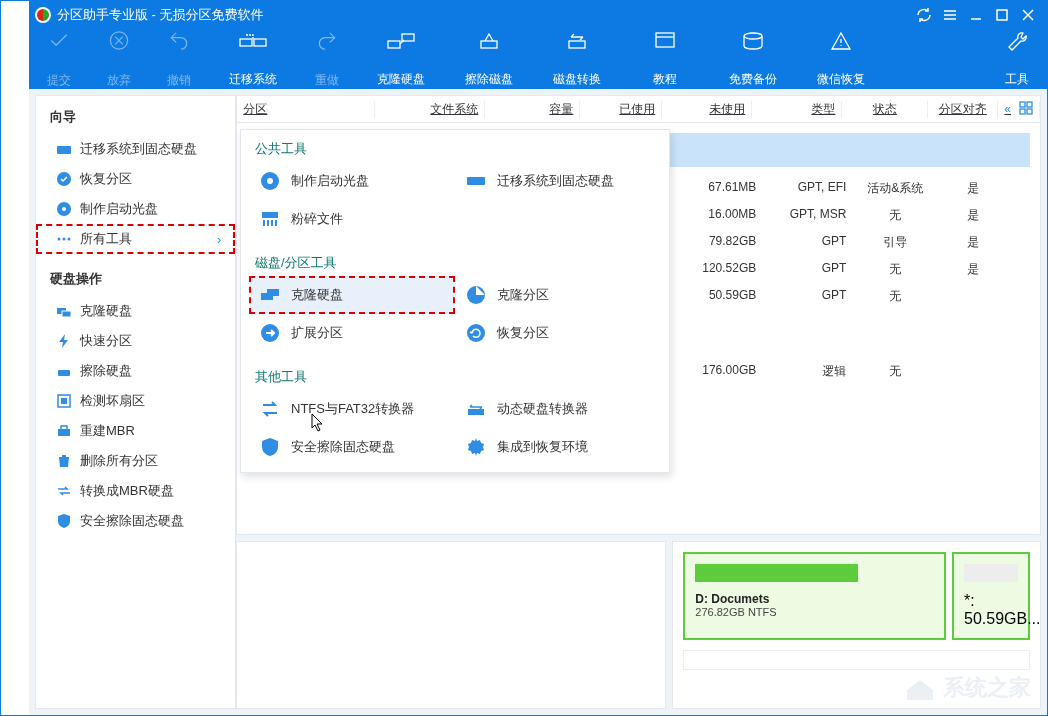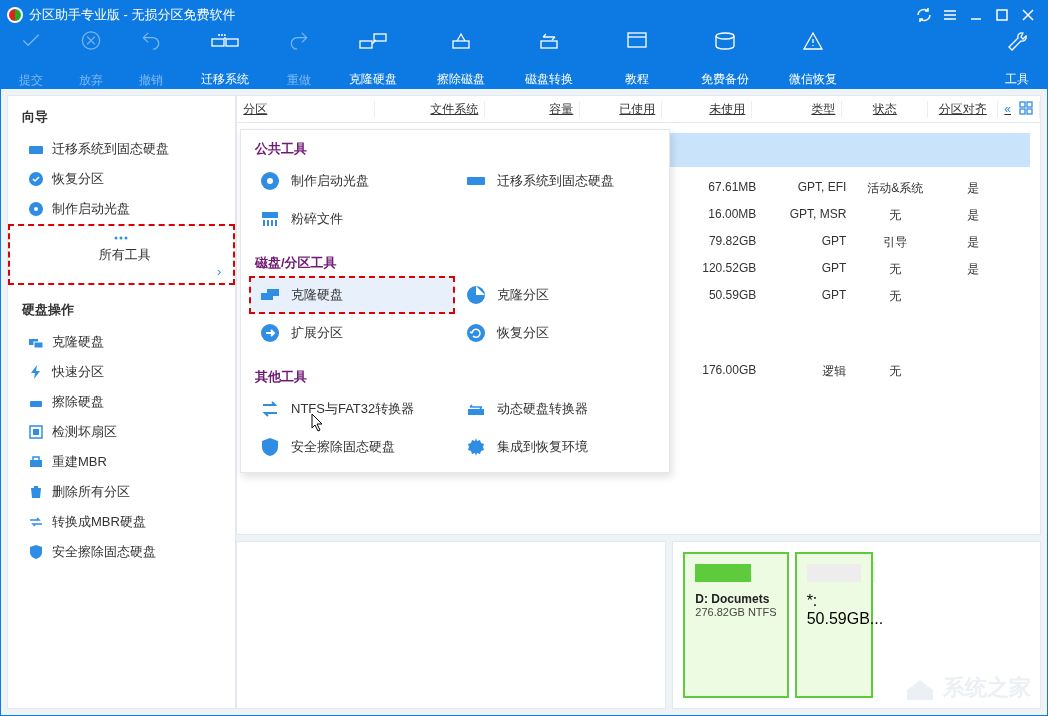--- a/index.html
+++ b/index.html
@@ -1,38 +1,38 @@
 <!DOCTYPE html>
 <html><head>
 <meta charset="utf-8">
 <style>
 * { margin: 0; padding: 0; box-sizing: border-box; font-family: "Microsoft YaHei", sans-serif; }
 body { width: 1048px; height: 716px; background: #fff; overflow: hidden; }
-.window { width: 1048px; height: 716px; border: 1px solid #0d7ae3; background: #fff; position: relative; }
+.window { width: 1048px; height: 716px; border: 1px solid #0d7ae3; background: #fff; position: relative; padding-left: 28px; }
 .titlebar { height: 28px; background: #0d7ae3; color: #fff; display: flex; align-items: center; padding: 0 6px; font-size: 13px; }
 .titlebar .logo { width: 16px; height: 16px; background: #fff; border-radius: 50%; margin-right: 6px; position: relative; }
 .titlebar .logo::before { content: ""; position: absolute; left: 2px; top: 2px; width: 6px; height: 12px; background: #d22; border-radius: 6px 0 0 6px; }
 .titlebar .logo::after { content: ""; position: absolute; right: 2px; top: 2px; width: 6px; height: 12px; background: #2a2; border-radius: 0 6px 6px 0; }
 .titlebar .spacer { flex: 1; }
 .titlebar .tbbtn { width: 26px; height: 28px; display: flex; align-items: center; justify-content: center; cursor: pointer; }
 .titlebar svg { stroke: #fff; fill: none; stroke-width: 1.5; }
 .toolbar { height: 60px; background: #0d7ae3; display: flex; align-items: stretch; color: #fff; font-size: 12px; }
 .tbtn { width: 60px; display: flex; flex-direction: column; align-items: center; justify-content: center; cursor: pointer; }
 .tbtn.wide { width: 88px; }
 .tbtn.gap { margin-left: auto; }
 .tbtn svg { stroke: #fff; fill: none; stroke-width: 1.3; }
 .tbtn.disabled { opacity: 0.45; cursor: default; }
 .tbtn span { margin-top: 20px; }
 .body { display: flex; height: calc(716px - 88px - 2px); background: #eef3f7; }
 .sidebar { width: 239px; background: #fff; border-right: 1px solid #e3e8ee; padding: 4px 0; overflow: hidden; margin: 6px 0 6px 6px; border: 1px solid #e3e8ee; }
 .side-head { padding: 8px 14px; color: #333; font-weight: bold; font-size: 13px; }
 .side-item { display: flex; align-items: center; padding: 6px 14px 6px 20px; font-size: 13px; color: #333; cursor: pointer; }
 .side-item .sicon { width: 16px; height: 16px; margin-right: 8px; flex-shrink: 0; display: flex; align-items: center; justify-content: center; }
 .side-item .sicon svg { stroke: #2f8de4; fill: #2f8de4; stroke-width: 0; }
-.side-item.red-box { outline: 2px dashed #d00; outline-offset: -2px; flex-direction: column; }
+.side-item.red-box { outline: 2px dashed #d00; outline-offset: -2px; }
 .side-item .chev { margin-left: auto; color: #2f8de4; font-size: 13px; }
 .main { flex: 1; display: flex; flex-direction: column; margin: 6px 6px 6px 0; }
 .cols { display: flex; background: #fff; border: 1px solid #e3e8ee; height: 28px; font-size: 12px; color: #333; align-items: center; text-decoration: underline; }
 .cols > div { border-right: 1px solid #eee; padding: 0 6px; text-align: right; }
 .cols > div:first-child { text-align: left; }
 .c-part { width: 138px; text-align: left !important; }
 .c-fs { width: 110px; }
 .c-cap { width: 95px; }
 .c-used { width: 82px; }
 .c-free { width: 90px; }
@@ -41,28 +41,28 @@
 .c-align { width: 70px; text-align: center !important; }
 .c-extra { flex: 1; display: flex; justify-content: flex-end; align-items: center; gap: 8px; padding-right: 8px; }
 .listwrap { flex: 1; background: #fff; border: 1px solid #e3e8ee; border-top: none; position: relative; padding-top: 0; overflow: hidden; }
 .diskhead { background: #c9e3fb; color: #134; font-size: 13px; font-weight: bold; padding: 8px 14px; display: flex; align-items: center; margin: 10px 10px 8px; }
 .diskhead svg { margin-right: 8px; fill: #2f8de4; }
 .row { display: flex; font-size: 12px; color: #333; padding: 5px 0 5px 10px; }
 .row > div { padding: 0 6px; text-align: right; }
 .row .c-part { text-align: left !important; padding-left: 26px; }
 .row .c-state, .row .c-align { text-align: center !important; }
 .popup { position: absolute; left: 239px; top: 128px; width: 430px; background: #fff; border: 1px solid #e3e8ee; box-shadow: 2px 4px 8px rgba(0,0,0,0.12); z-index: 5; font-size: 13px; }
-.pop-sec { padding: 10px 14px 4px; color: #701a75; font-weight: bold; }
+.pop-sec { padding: 10px 14px 4px; color: #0f766e; }
 .pop-grid { display: flex; flex-wrap: wrap; padding: 0 8px 6px; }
 .pop-item { width: 50%; display: flex; align-items: center; padding: 8px 10px; cursor: pointer; color: #333; }
 .pop-item .picon { width: 22px; height: 22px; margin-right: 10px; display: flex; align-items: center; justify-content: center; }
 .pop-item .picon svg { fill: #2f8de4; stroke: #2f8de4; stroke-width: 0; }
 .pop-item.red-box { outline: 2px dashed #d00; outline-offset: -2px; background: #e8f1fb; }
 .bottom { height: 168px; margin-top: 6px; display: flex; gap: 6px; }
-.botpane { background: #fff; border: 1px solid #e3e8ee; padding: 10px; display: flex; flex-direction: row; }
+.botpane { background: #fff; border: 1px solid #e3e8ee; padding: 10px; display: flex; flex-direction: column; }
 .botpane.left { width: 430px; }
 .botpane.right { flex: 1; }
 .seg { background: #ecfbe2; border: 2px solid #5ecb3c; padding: 10px; }
 .seg .bar { height: 18px; background: #5ecb3c; margin-bottom: 10px; }
 .seg .ttl { font-size: 12px; font-weight: bold; color: #222; }
 .seg .sub { font-size: 11px; color: #444; }
 .segrow { display: flex; gap: 6px; }
 .segrow .seg { flex: 1; }
 .segrow .segsm { width: 78px; background: #ecfbe2; border: 2px solid #5ecb3c; padding: 10px; }
 .segsm .bar { height: 18px; background: #ededed; margin-bottom: 10px; }

